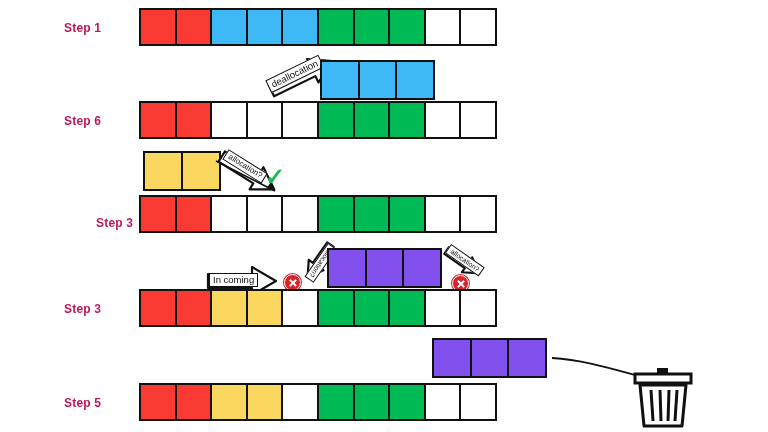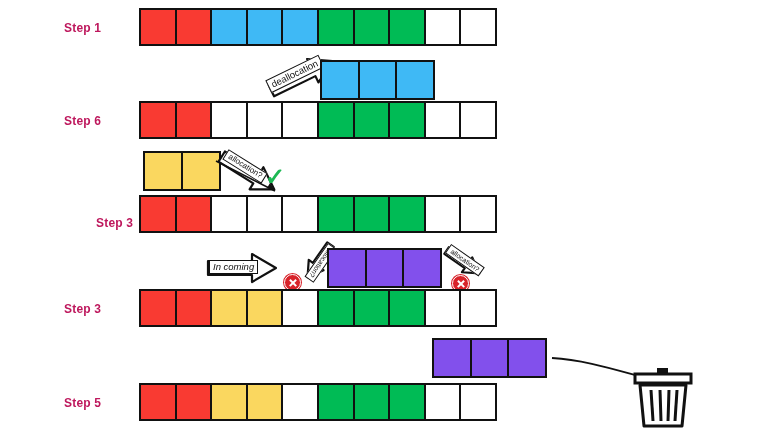--- a/index.html
+++ b/index.html
@@ -165,21 +165,21 @@
       <div class="cell white"></div>
       <div class="cell white"></div>
       <div class="cell white"></div>
       <div class="cell green"></div>
       <div class="cell green"></div>
       <div class="cell green"></div>
       <div class="cell white"></div>
       <div class="cell white"></div>
     </div>
 
-  <div class="barrow" style="left:206px;top:252px;width:72px;height:32px;font-style:italic;">
+  <div class="barrow" style="left:206px;top:265px;width:72px;height:32px;">
     <svg width="72" height="32" viewBox="0 0 72 32" aria-hidden="true">
       <path d="M2,9 L46,9 L46,2 L70,16 L46,30 L46,23 L2,23 Z" fill="#ffffff" stroke="#111111" stroke-width="2.2" stroke-linejoin="round"></path>
     </svg>
     <span class="alab" style="left:3px;top:8px;">In coming</span>
   </div>
 
   <div class="barrow" style="left:297px;top:249px;width:44px;height:24px;transform:rotate(125deg);">
     <svg width="44" height="22" viewBox="0 0 44 22" aria-hidden="true">
       <path d="M2,7 L27,7 L27,2 L42,11 L27,20 L27,15 L2,15 Z" fill="#ffffff" stroke="#111111" stroke-width="2.2" stroke-linejoin="round"></path>
     </svg>

